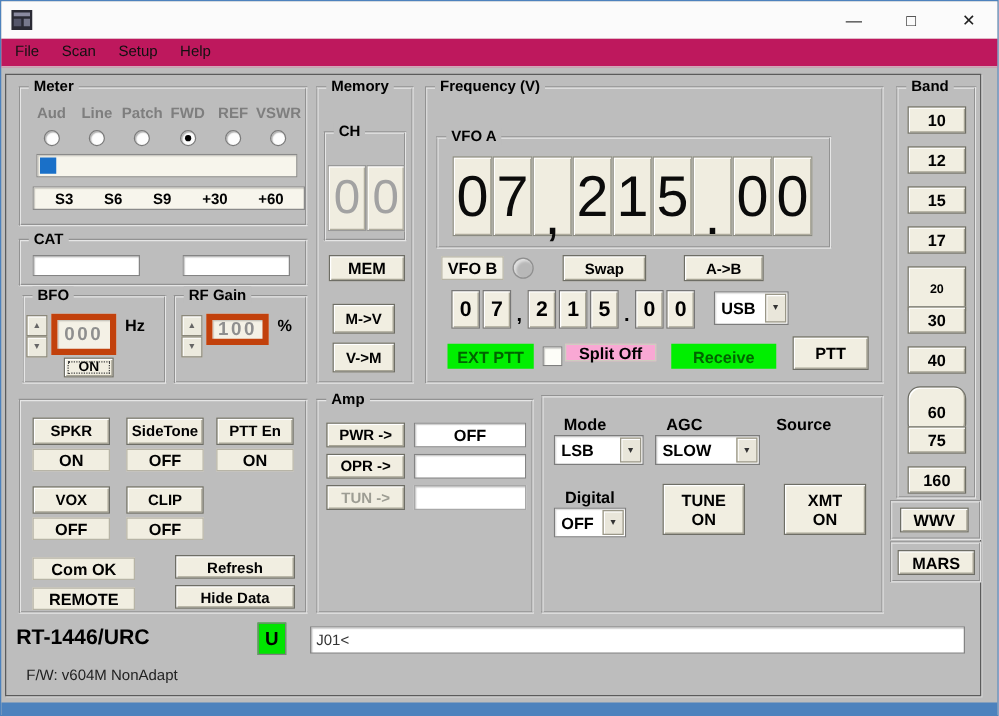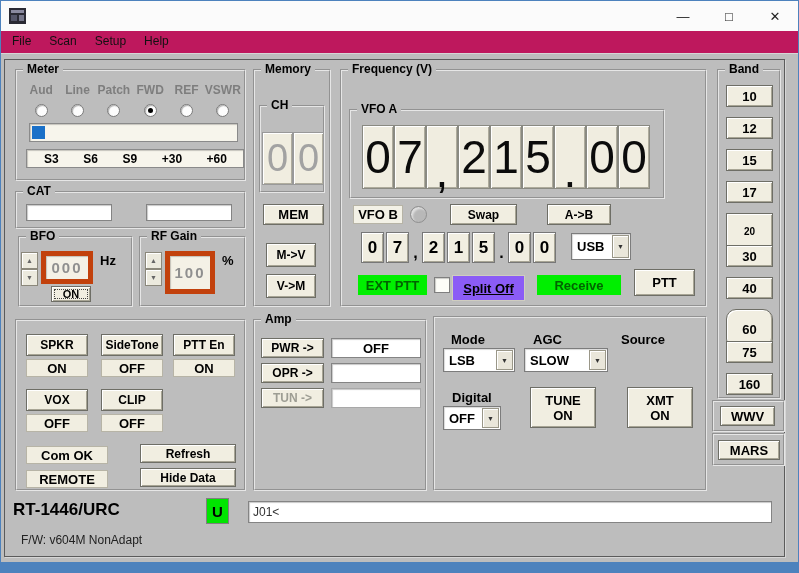--- a/index.html
+++ b/index.html
@@ -189,21 +189,21 @@
     <span class="unit-lbl" style="left:80px; top:15px;">Hz</span>
     <div class="btn focus-dotted" style="left:31px; top:48px; width:40px; height:16px; font-size:11px;">ON</div>
   </div>
 
   <div class="frame" style="left:138px; top:235px; width:107px; height:71px;">
     <span class="cap">RF Gain</span>
     <div class="spin" style="left:4px; top:14px;">
       <div class="sp up"></div>
       <div class="sp dn"></div>
     </div>
-    <div class="spin-val" style="left:24px; top:13px; width:50px; height:43px;">100</div>
+    <div class="spin-val" style="left:24px; top:13px; width:50px; height:25px;">100</div>
     <span class="unit-lbl" style="left:81px; top:15px;">%</span>
   </div>
 
   <div class="frame" style="left:14px; top:318px; width:231px; height:172px;">
     <div class="btn" style="left:9px; top:13px; width:62px; height:22px;">SPKR</div>
     <div class="flat" style="left:9px; top:38px; width:62px; height:18px;">ON</div>
     <div class="btn" style="left:84px; top:13px; width:62px; height:22px;">SideTone</div>
     <div class="flat" style="left:84px; top:38px; width:62px; height:18px;">OFF</div>
     <div class="btn" style="left:156px; top:13px; width:62px; height:22px;">PTT En</div>
     <div class="flat" style="left:156px; top:38px; width:62px; height:18px;">ON</div>
@@ -267,21 +267,21 @@
       <div class="digit-b">0</div>
       <div class="digit-b">0</div>
     </div>
     <div class="combo" style="left:229px; top:162px; width:60px; height:27px;">
       <span class="val">USB</span>
       <span class="drop"></span>
     </div>
 
     <div class="green" style="left:16px; top:204px; width:69px; height:20px;">EXT PTT</div>
     <div class="checkbox" style="left:92px; top:206px;"></div>
-    <div class="flat" style="left:110px; top:204px; width:73px; height:26px; background:#8b5cf6; border-color:#cfcdc0;text-decoration:underline;">Split Off</div>
+    <div class="flat" style="left:110px; top:204px; width:73px; height:14px; background:#f9a8d4; border-color:#cfcdc0;">Split Off</div>
     <div class="green" style="left:195px; top:204px; width:84px; height:20px;">Receive</div>
     <div class="btn" style="left:292px; top:198px; width:61px; height:27px; font-size:13px;">PTT</div>
   </div>
 
   <div class="frame" style="left:252px; top:318px; width:174px; height:172px;">
     <span class="cap">Amp</span>
     <div class="btn" style="left:6px; top:17px; width:63px; height:20px;">PWR -&gt;</div>
     <div class="field" style="left:76px; top:17px; width:90px; height:20px; display:flex; align-items:center; justify-content:center; font-size:13px; font-weight:bold;">OFF</div>
     <div class="btn" style="left:6px; top:42px; width:63px; height:20px;">OPR -&gt;</div>
     <div class="field" style="left:76px; top:42px; width:90px; height:20px; display:flex; align-items:center; justify-content:center; font-size:13px; font-weight:bold;"></div>

